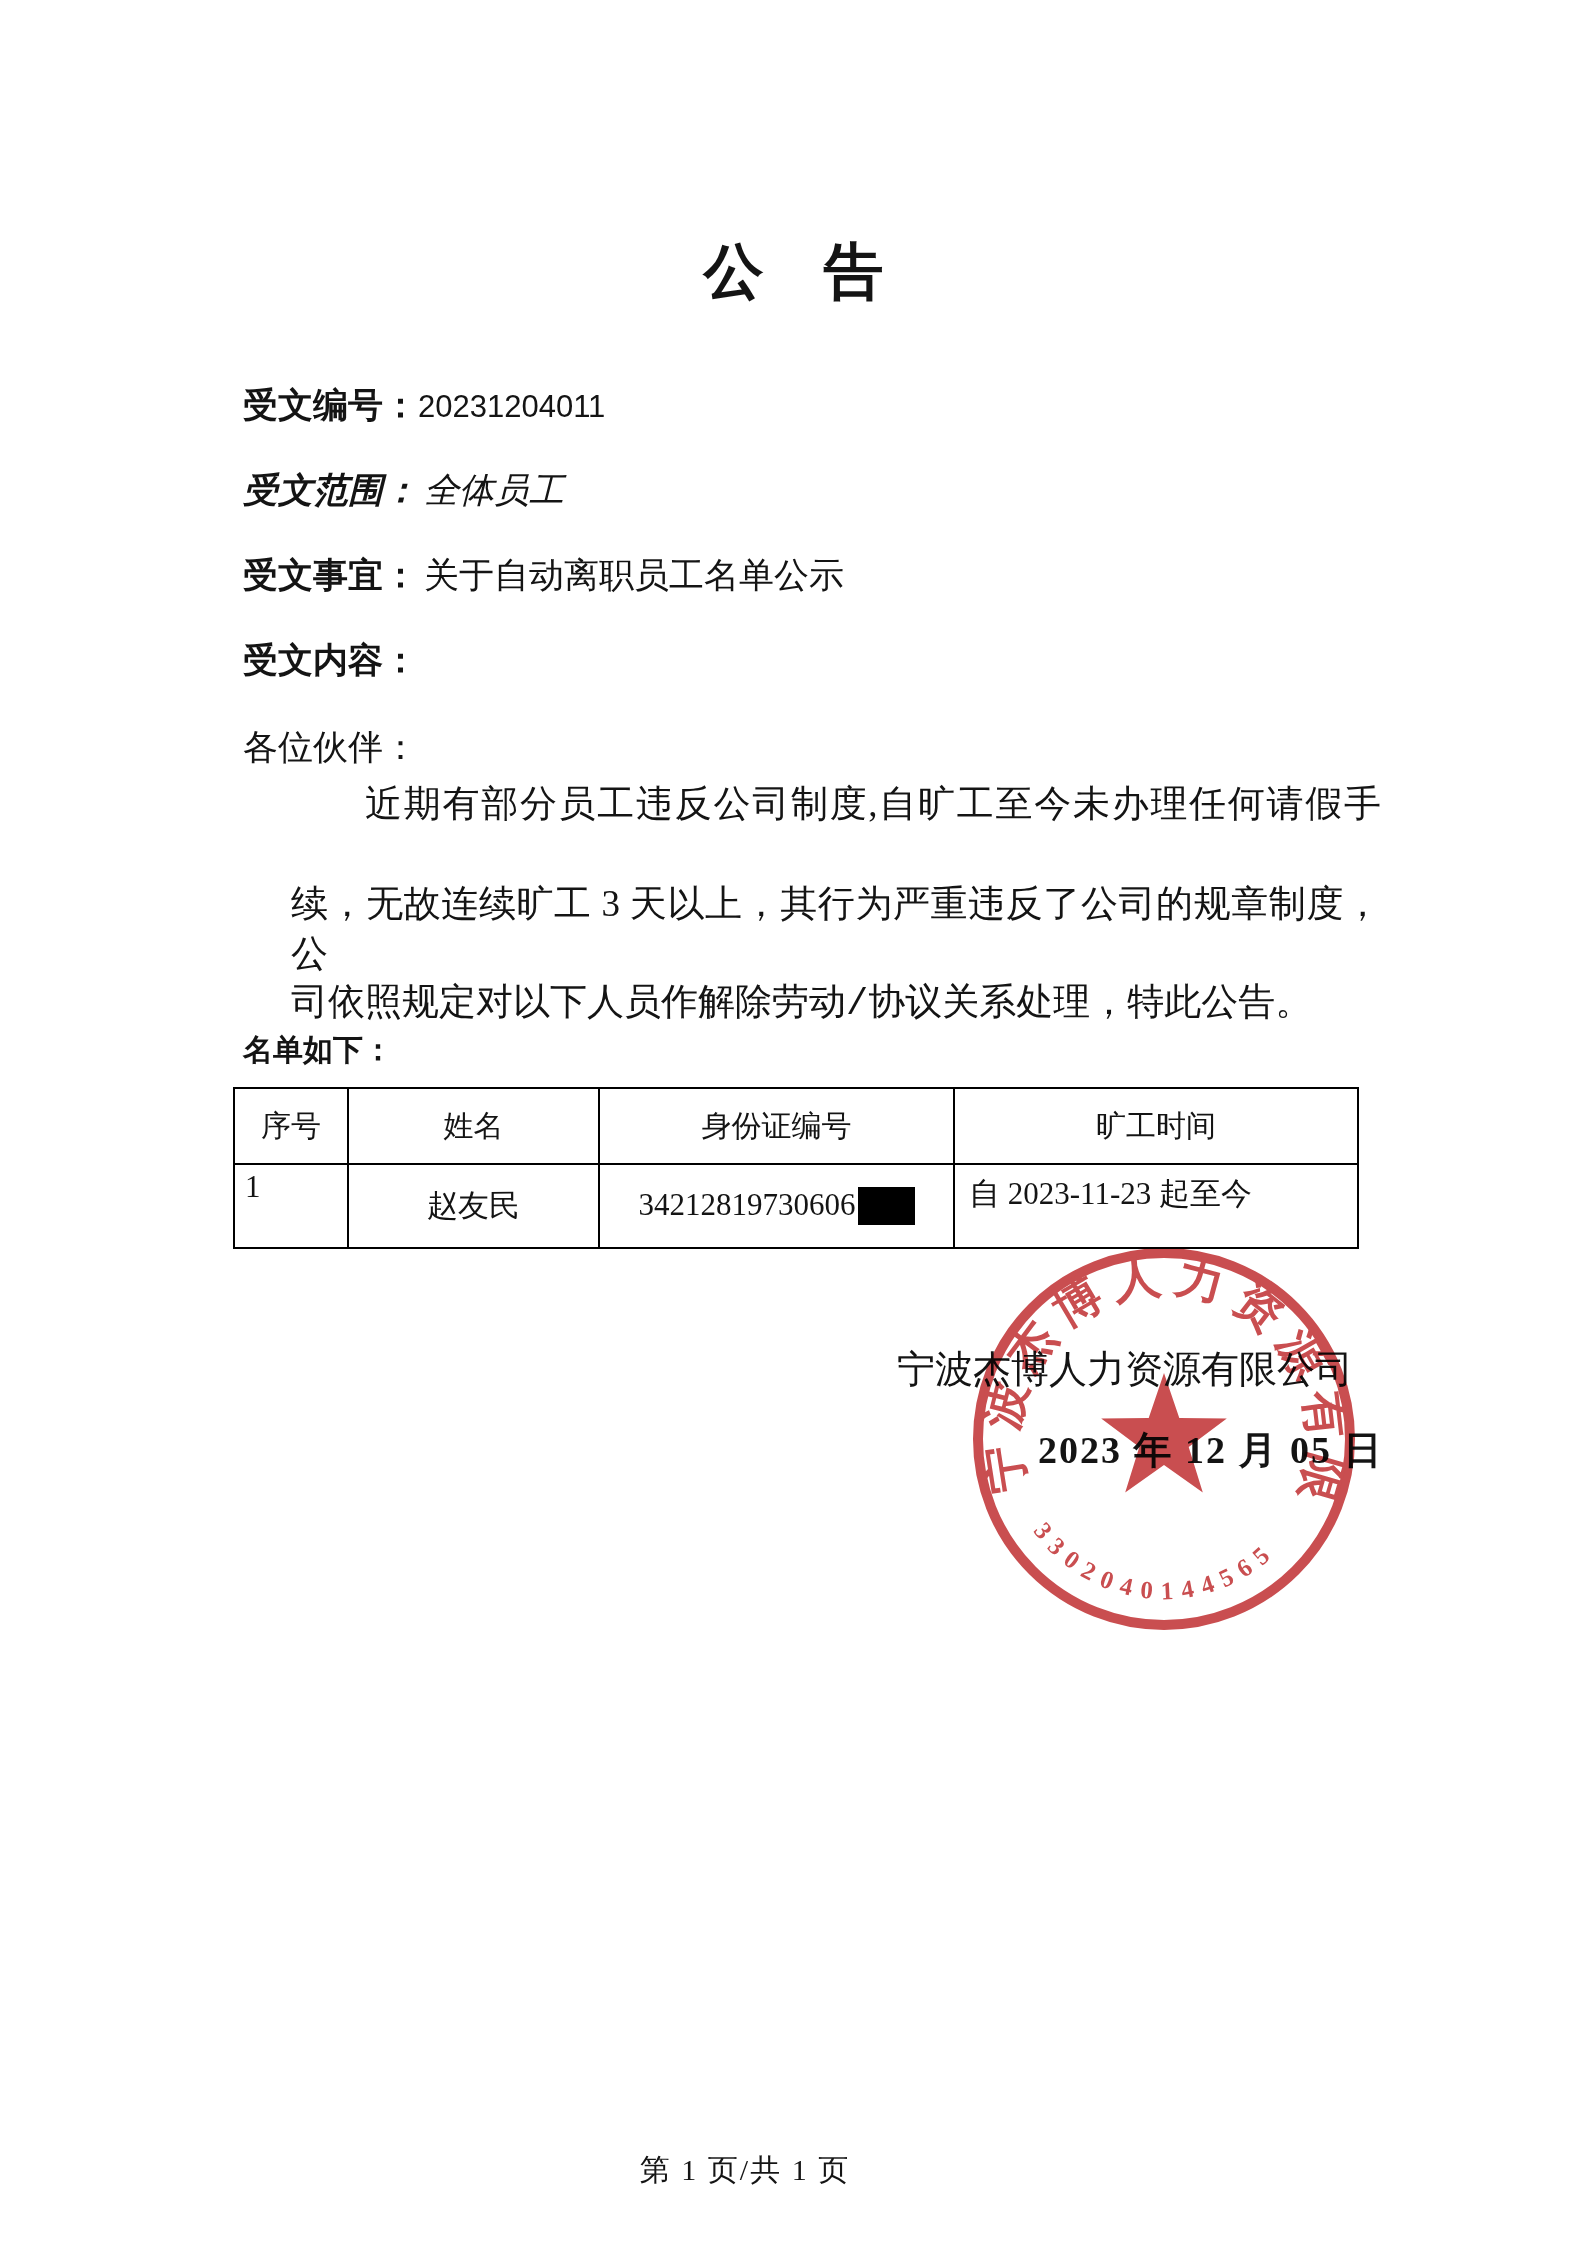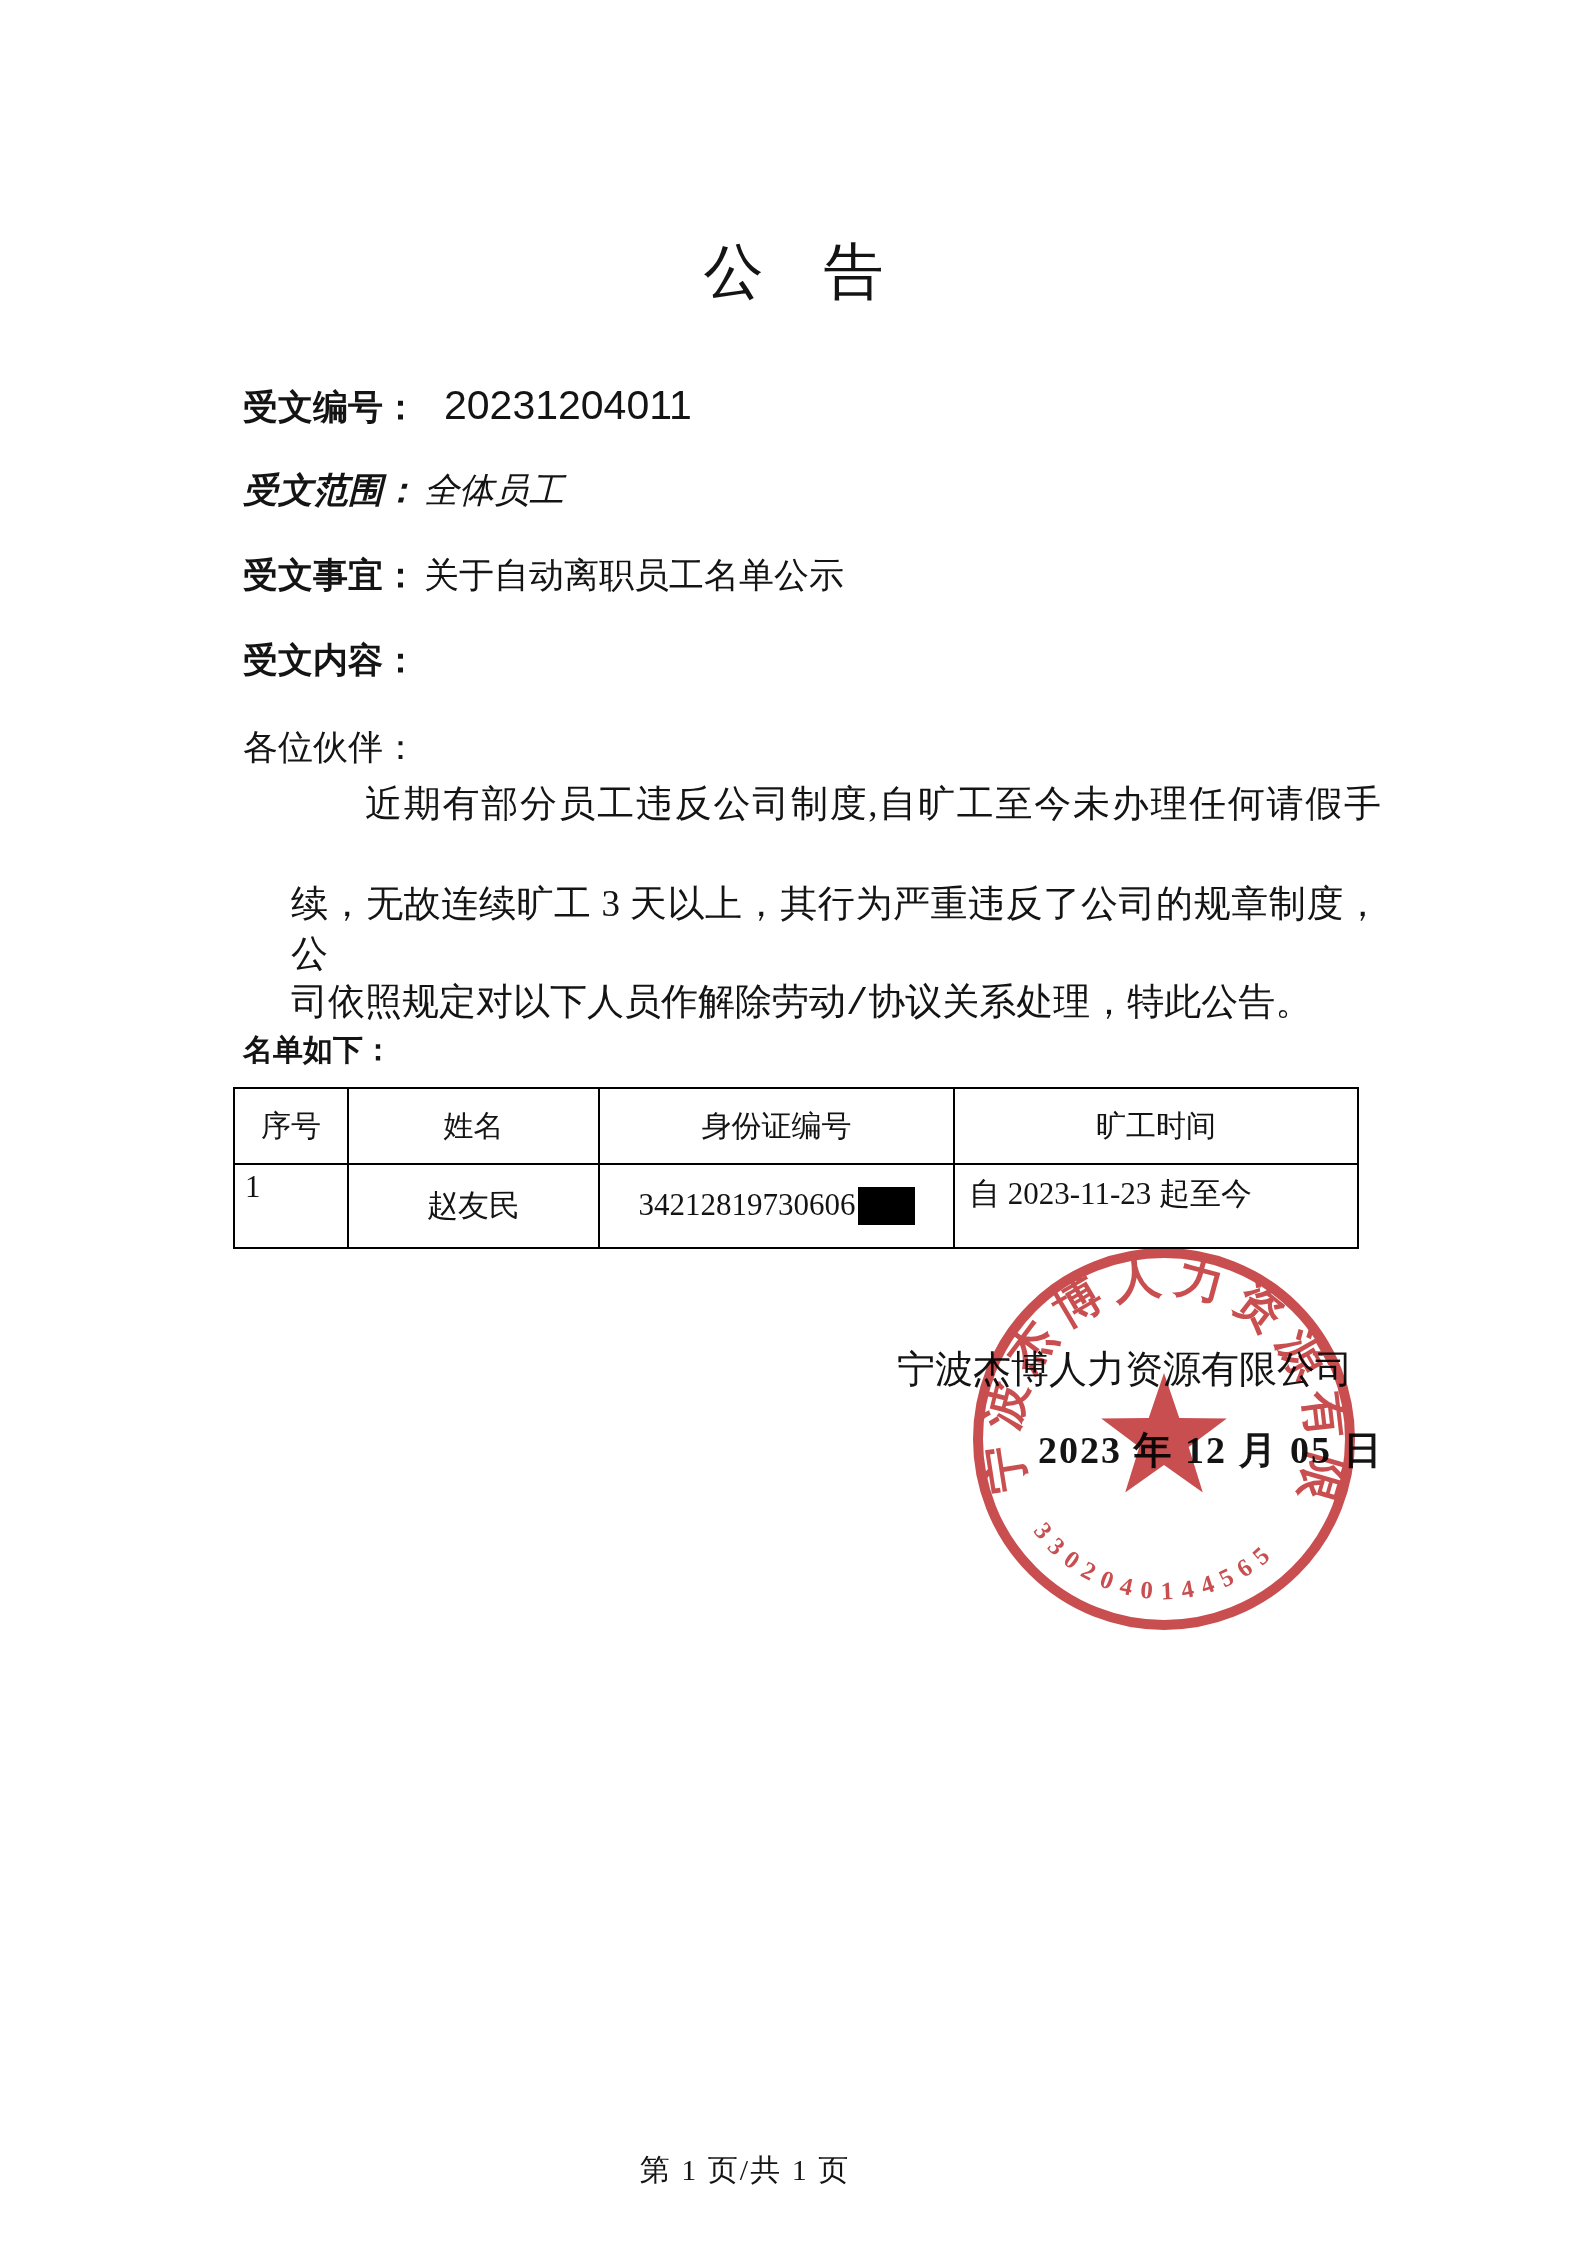--- a/index.html
+++ b/index.html
@@ -8,28 +8,28 @@
     width:1587px;height:2245px;
     margin:0 auto;
     background:#ffffff;
     font-family:"Liberation Serif","DejaVu Serif",serif;
     color:#141414;
     overflow:hidden;
   }
   .doc-title{
     position:absolute;left:0;top:192px;width:100%;
     text-align:center;
-    font-size:60px;font-weight:400;
+    font-size:60px;font-weight:700;
     letter-spacing:0;
   }
   .field-row{position:absolute;left:243px;font-size:35px;white-space:nowrap;}
   .field-label{font-weight:700;}
   .field-value{font-weight:400;}
   .row-no{top:382px;}
-  .row-no .field-value{margin-left:26px;font-family:"Liberation Sans","DejaVu Sans",sans-serif;font-size:41px;}
+  .row-no .field-value{font-family:"Liberation Sans","DejaVu Sans",sans-serif;font-size:31px;}
   .row-scope{top:467px;font-style:italic;}
   .row-scope .field-value,.row-subject .field-value{margin-left:6px;}
   .row-subject{top:552px;}
   .row-content{top:637px;}
   .salutation{position:absolute;left:243px;top:724px;font-size:35px;}
   .body-block{position:absolute;left:243px;top:779px;width:1090px;font-size:37px;margin-left:48px;}
   .body-line{height:100px;line-height:50px;text-align:justify;text-align-last:justify;}
   .body-line.first{text-indent:74px;}
   .body-line.last{text-align-last:left;font-family:Liberation Mono, monospace;}
   .list-label{position:absolute;left:243px;top:1030px;font-size:30px;font-weight:700;}

